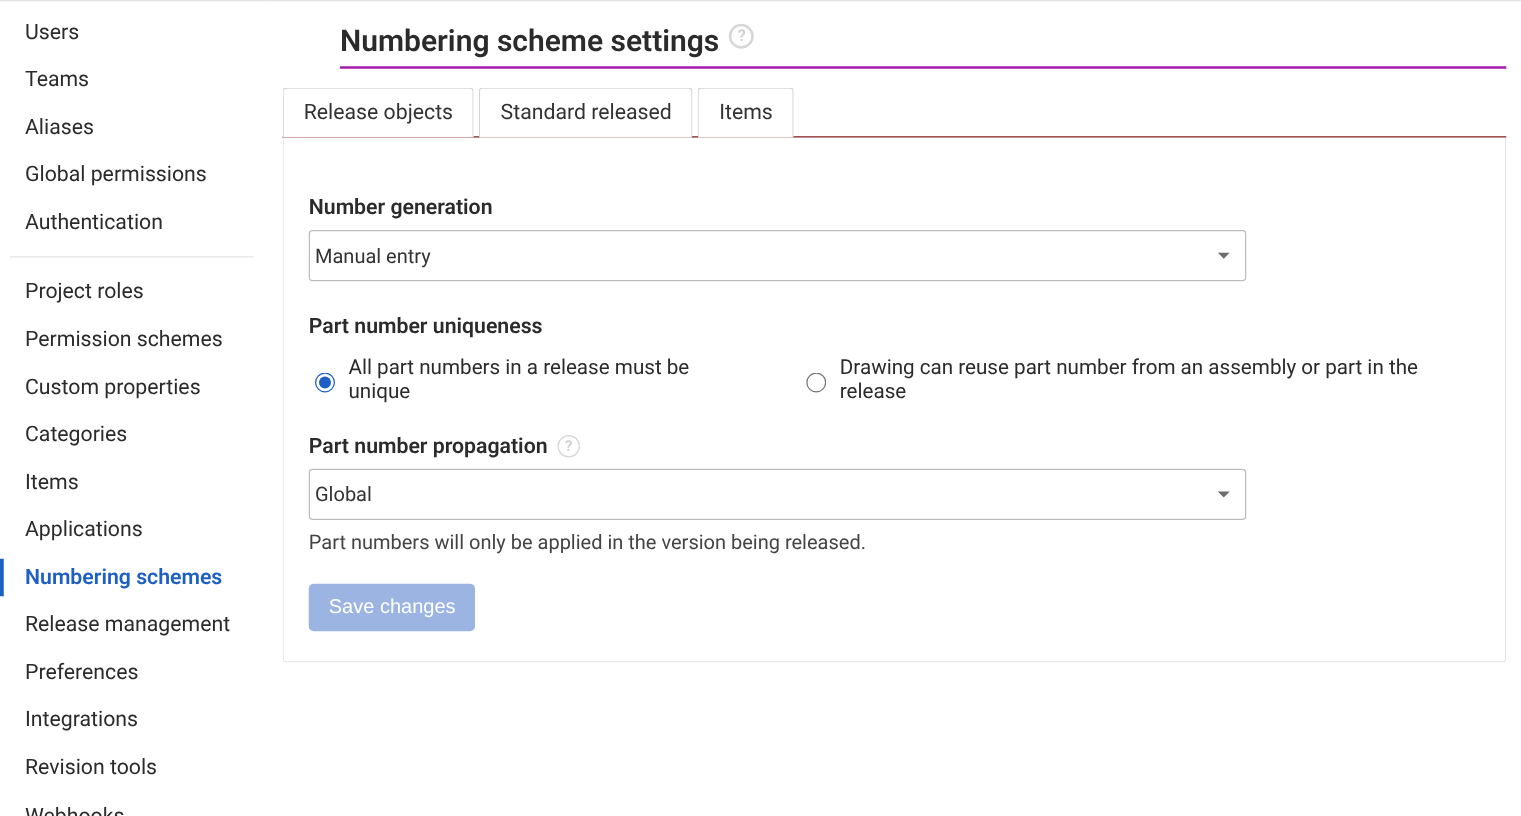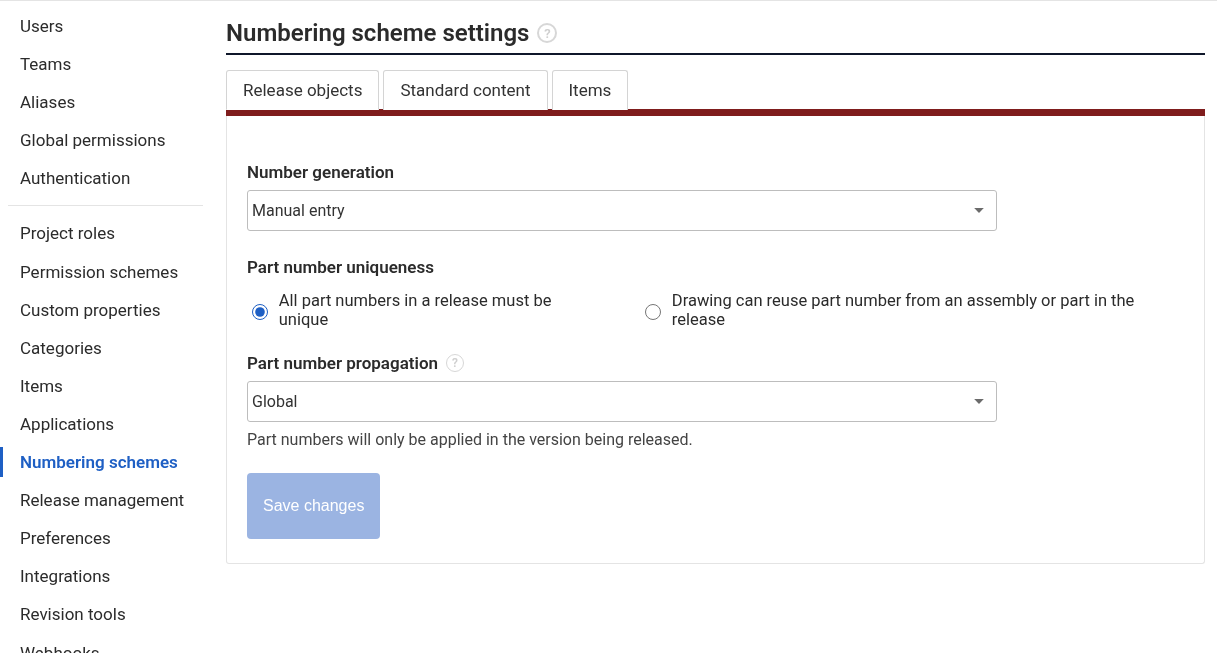--- a/index.html
+++ b/index.html
@@ -47,24 +47,25 @@
     bottom: 4px;
     width: 3px;
     background: #1e5fc4;
   }
   .main {
     flex: 1;
     padding: 18px 12px 0 14px;
   }
   .page-title-row {
     display: flex;
-    align-items: center;
+    align-items: flex-start;
     gap: 8px;
-    border-bottom: 2px solid #0f172a;
+    border-bottom: 2px solid #a21caf;
     padding-bottom: 6px;
+    margin-left: 46px;
   }
   .page-title {
     font-size: 24px;
     font-weight: 600;
     color: #2b2b2b;
     margin: 0;
   }
   .help-circle {
     display: inline-flex;
     align-items: center;
@@ -79,21 +80,21 @@
     line-height: 1;
   }
   .help-circle.sm {
     width: 18px;
     height: 18px;
     font-size: 12px;
     border-width: 1.5px;
   }
   .tabs {
     display: flex;
-    border-bottom: 7px solid #7f1d1d;
+    border-bottom: 1px solid #7f1d1d;
     margin-top: 14px;
     text-align: center;
   }
   .tab {
     padding: 9px 16px;
     font-size: 17px;
     color: #333;
     background: #fff;
     border: 1px solid #d4d4d4;
     border-bottom: none;
@@ -176,21 +177,21 @@
     margin-top: -18px;
     margin-bottom: 24px;
   }
   .save-btn {
     background: #9bb4e2;
     color: #fff;
     font-size: 16px;
     font-weight: 500;
     border: none;
     border-radius: 4px;
-    padding: 24px 16px;
+    padding: 10px 16px;
     cursor: default;
   }
 </style>
 </head>
 <body>
 
 <div class="layout">
   <nav class="sidebar">
     <div class="sidebar-section">
       <div class="sidebar-item">Users</div>
@@ -217,21 +218,21 @@
   </nav>
 
   <main class="main">
     <div class="page-title-row">
       <h1 class="page-title">Numbering scheme settings</h1>
       <span class="help-circle">?</span>
     </div>
 
     <div class="tabs">
       <div class="tab active">Release objects</div>
-      <div class="tab">Standard content</div>
+      <div class="tab">Standard released</div>
       <div class="tab">Items</div>
     </div>
 
     <div class="panel">
 
       <div class="field-label">
         <span>Number generation</span>
       </div>
       <div class="select-wrap">
         <div class="select" role="combobox">Manual entry</div>

